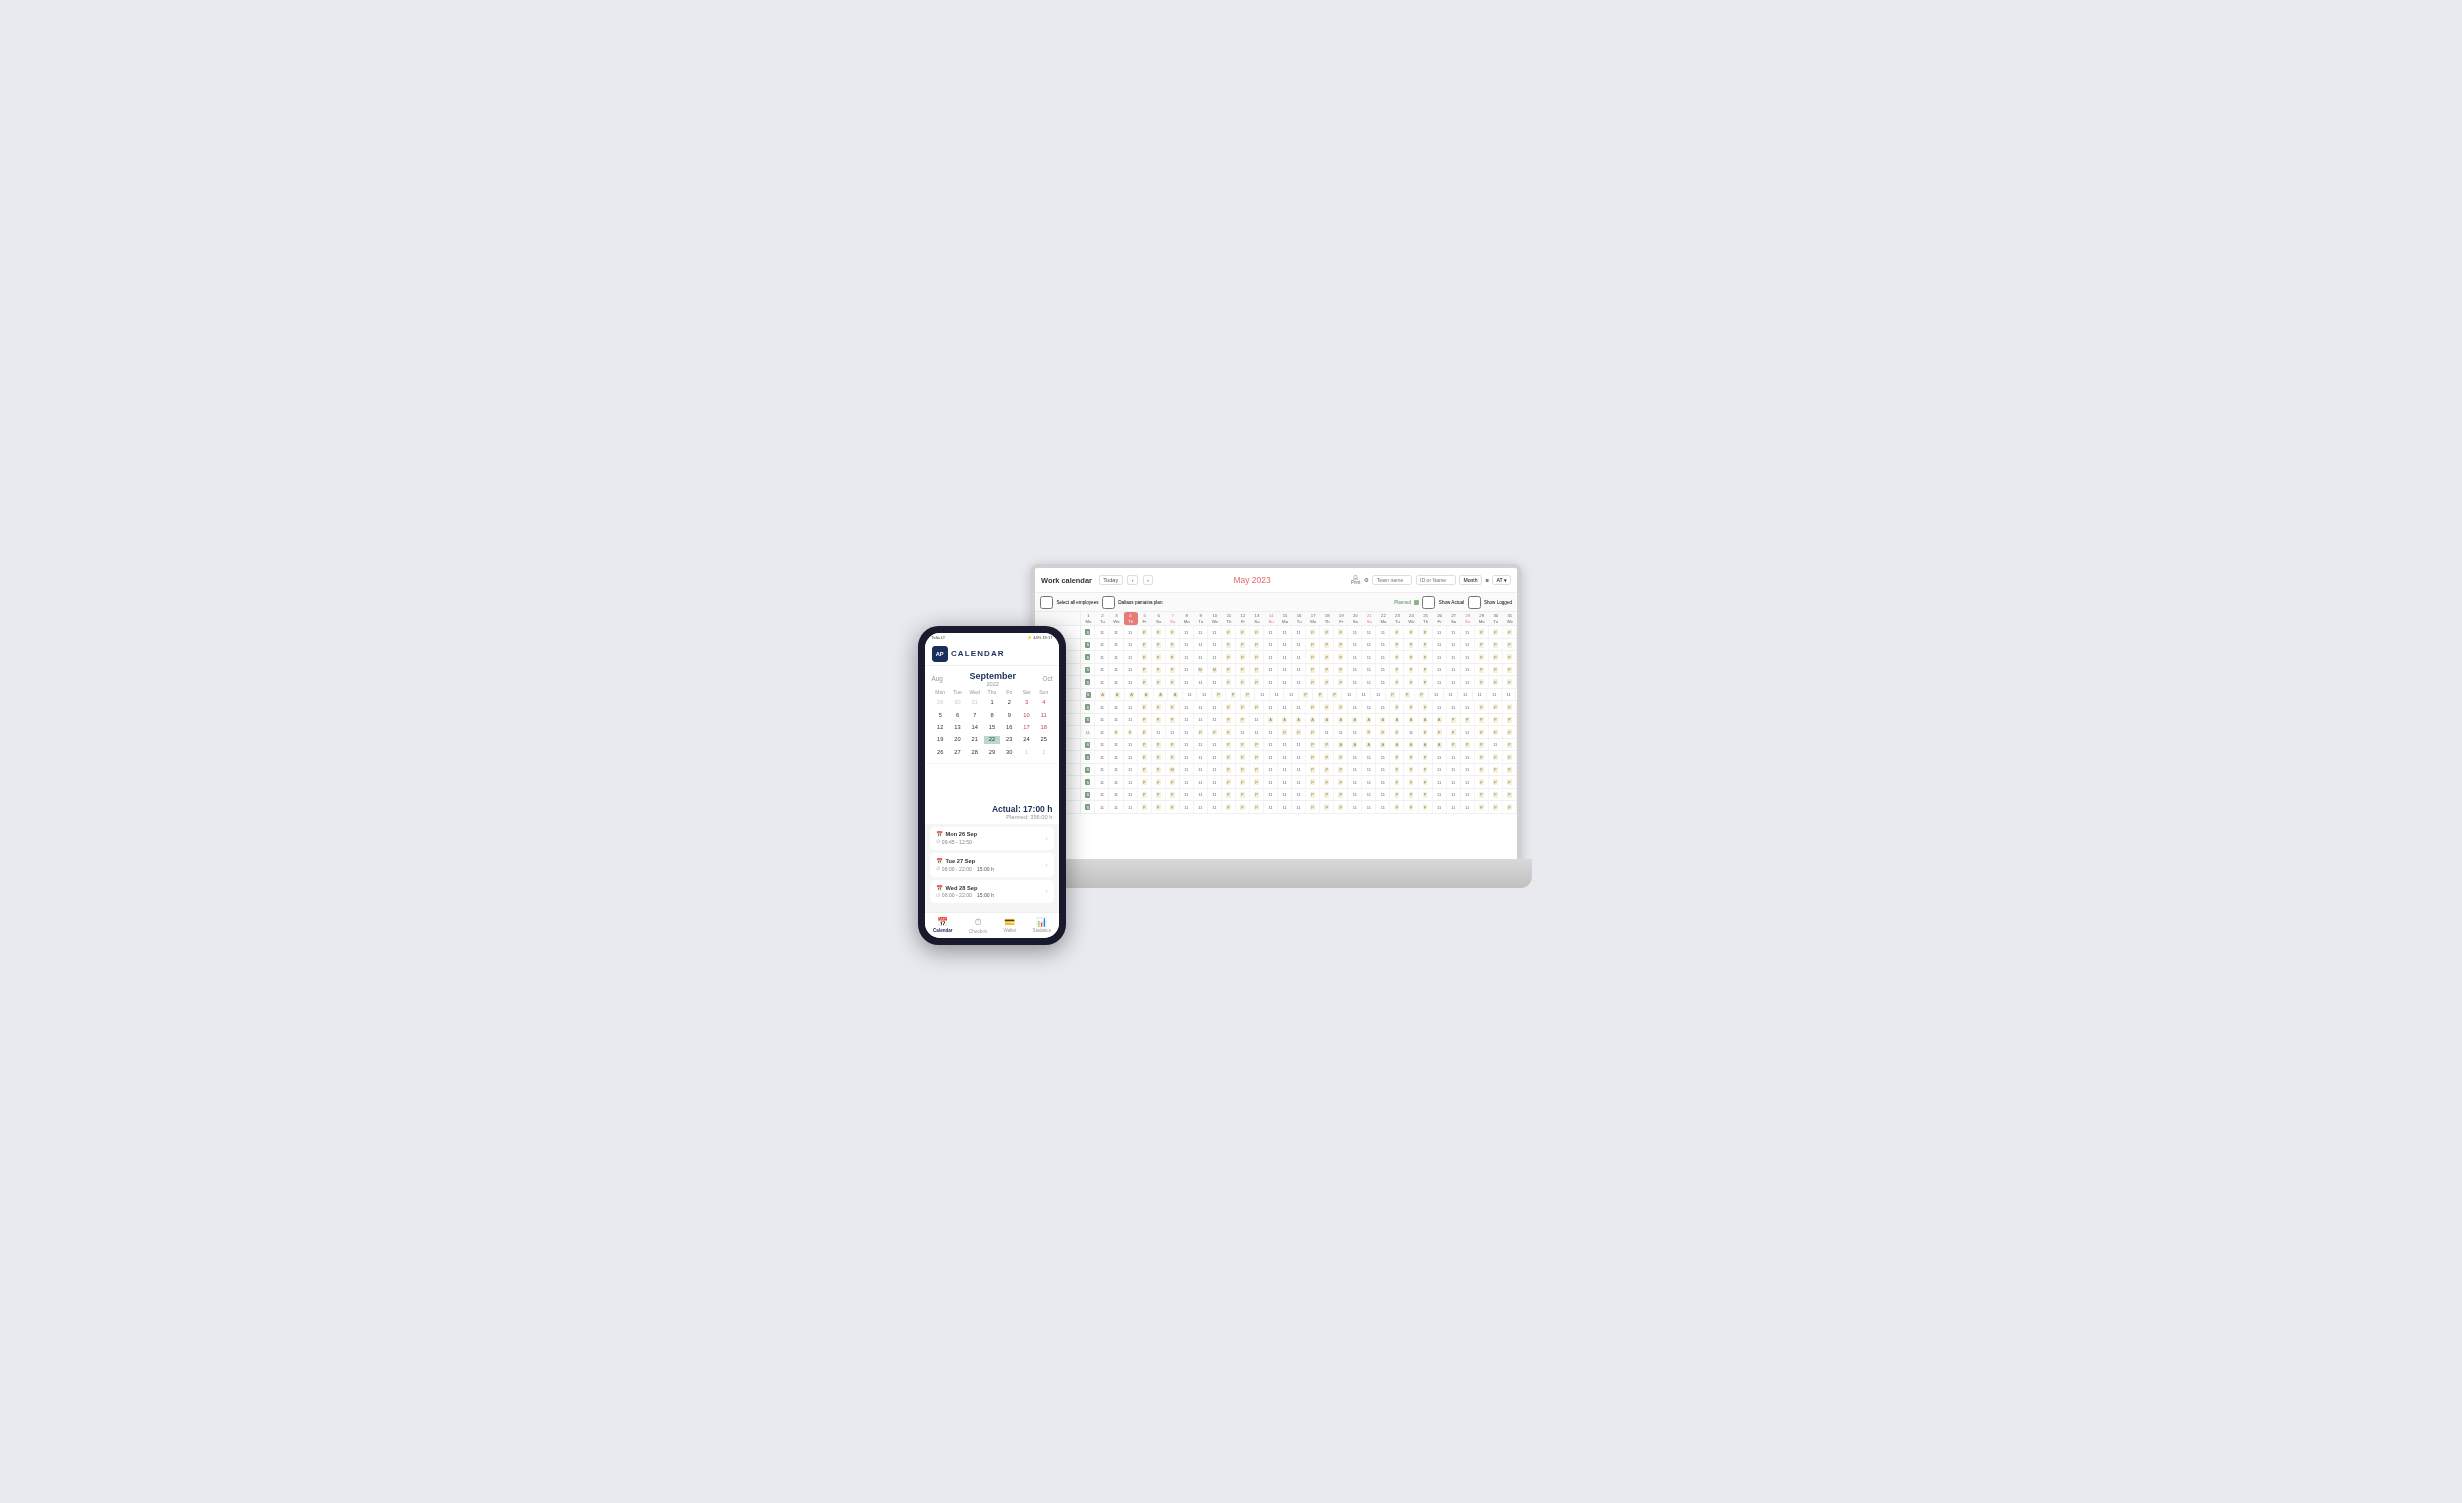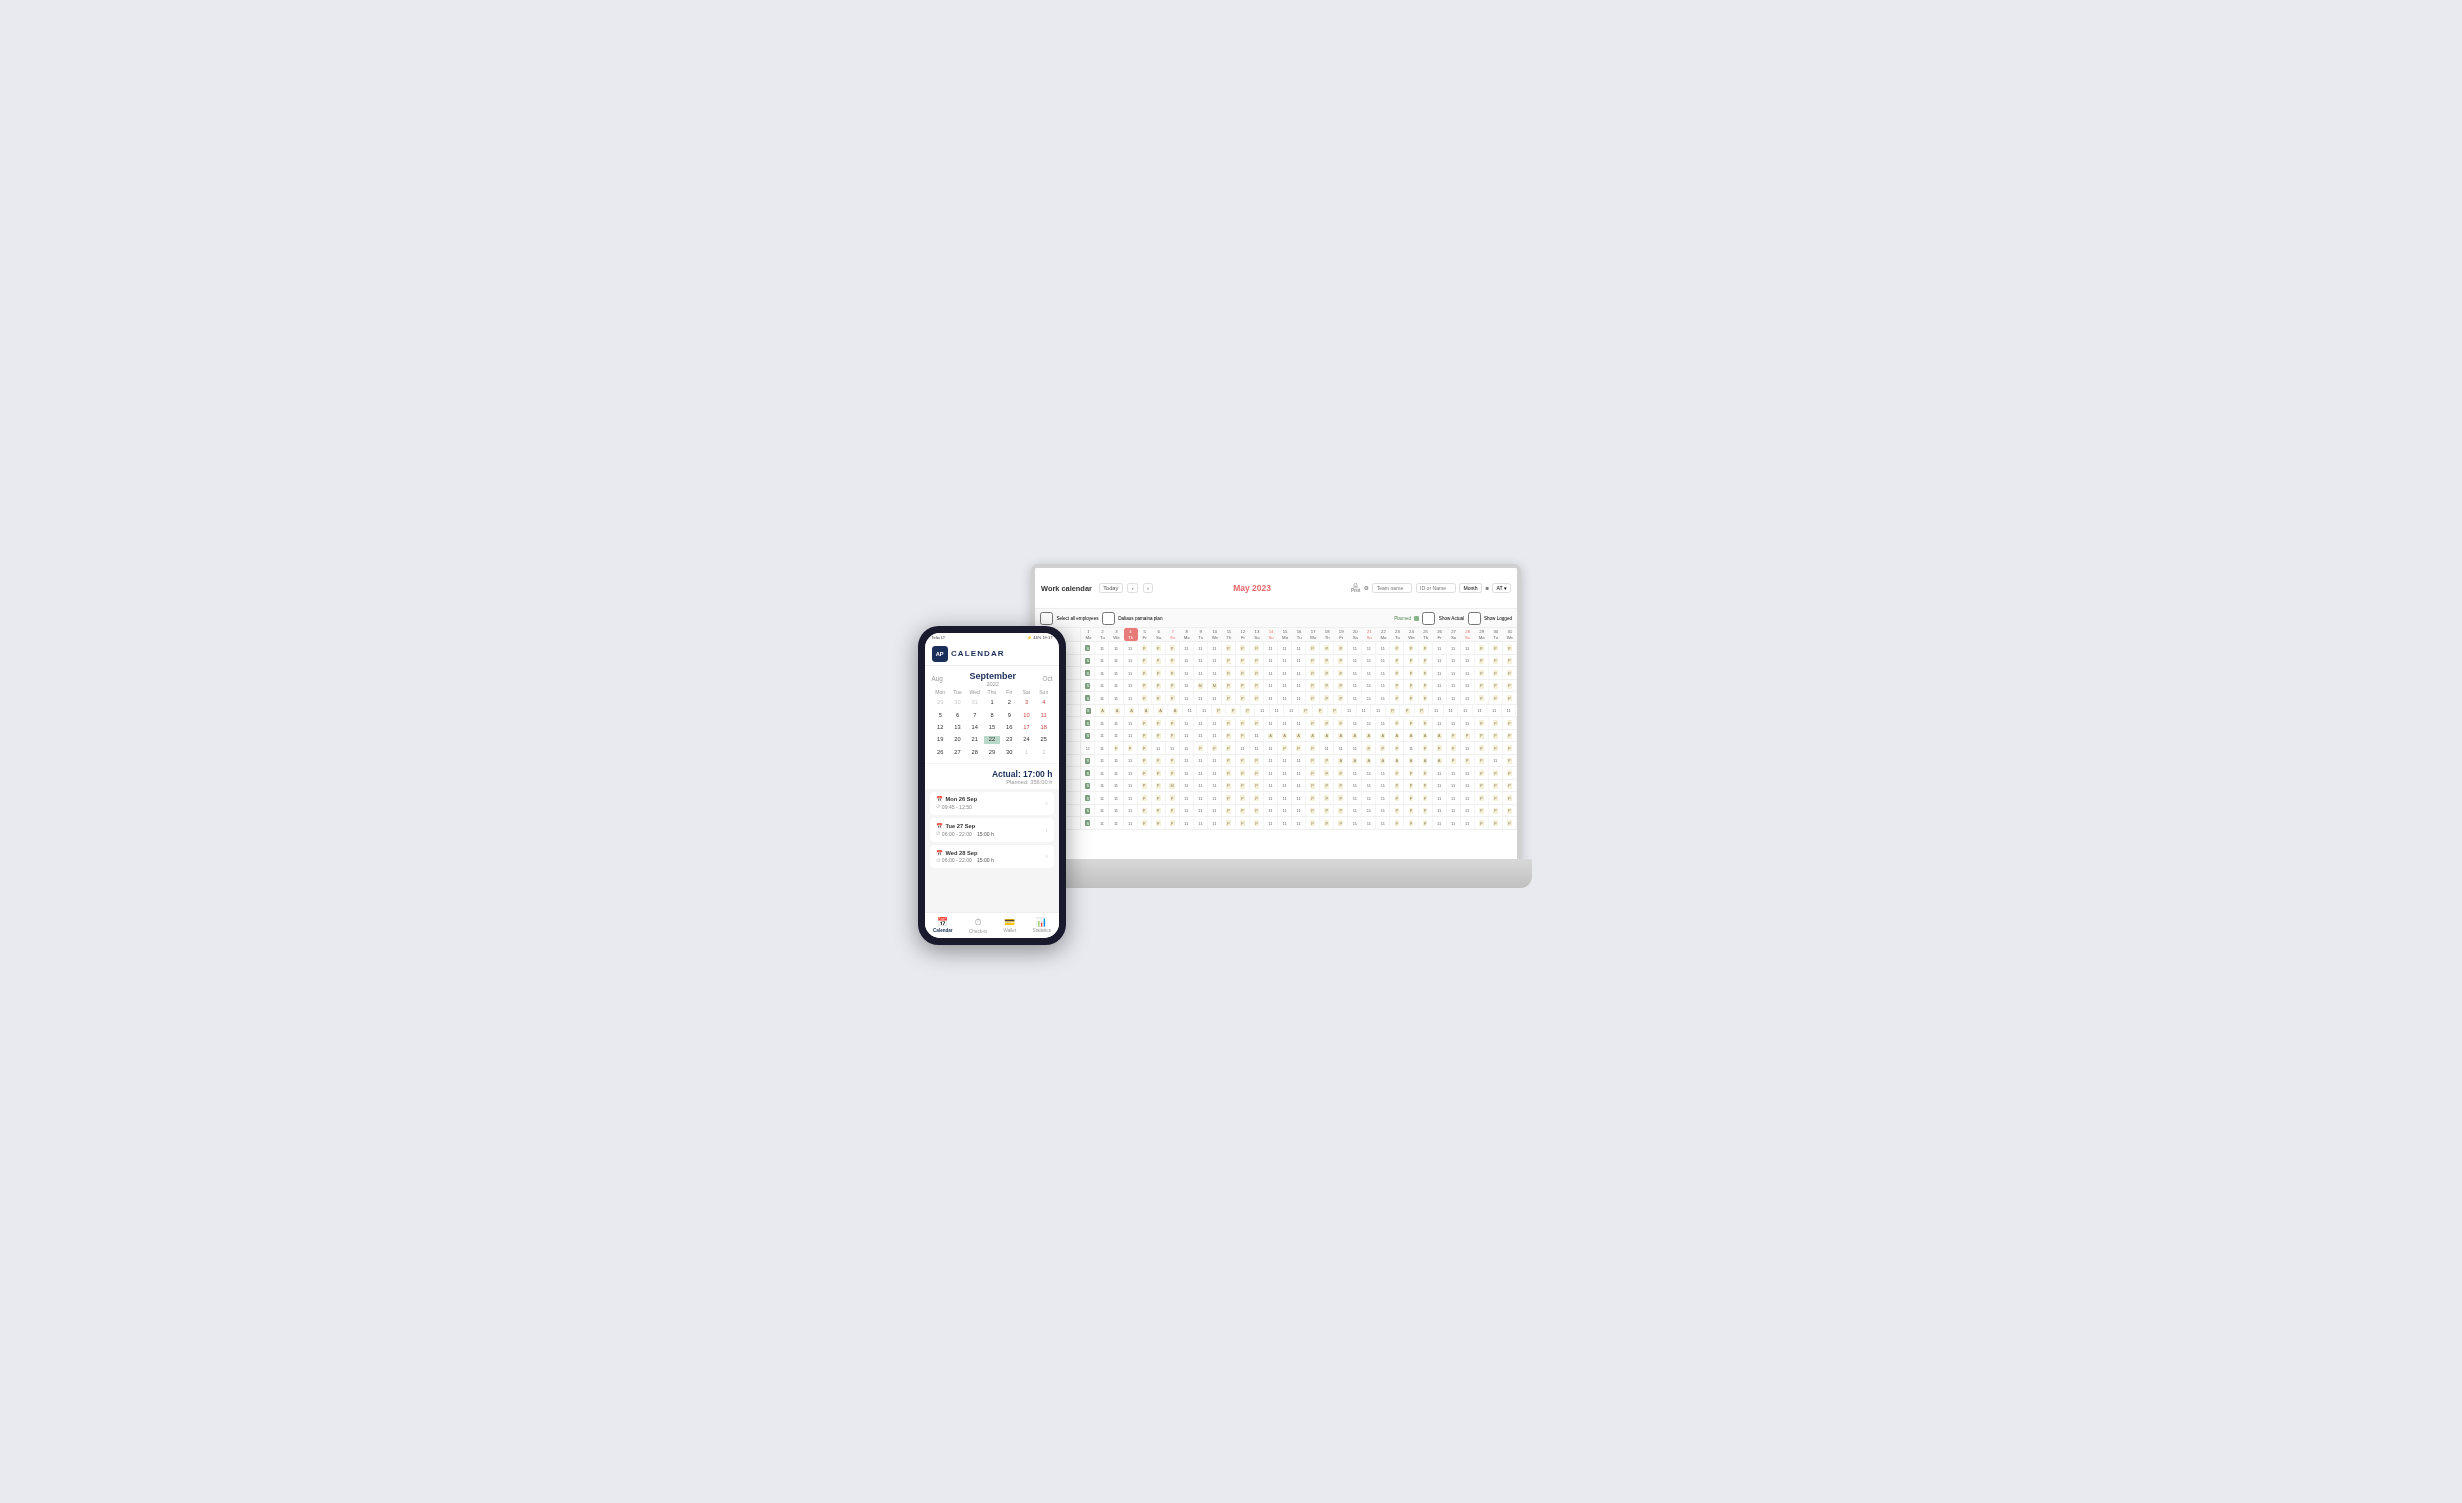--- a/index.html
+++ b/index.html
@@ -98,23 +98,23 @@
       border: 0.6px solid #ddd;
       border-radius: 2.3px;
       padding: 1.1px 3.4px;
       cursor: pointer;
       font-size: 5.7px;
       color: #555;
     }
 
     .wc-month-title {
       font-size: 8.5px;
-      font-weight: 700;
+      font-weight: 400;
       color: #e8696b;
-      margin: 12px auto;
+      margin: 4px auto;
     }
 
     .wc-toolbar-right {
       display: flex;
       align-items: center;
       gap: 3.4px;
     }
 
     .wc-print {
       display: flex;
@@ -383,20 +383,21 @@
       background: #fff;
       padding: 4.6px 6.8px;
       margin-top: 1.1px;
       text-align: right;
     }
 
     .phone-actual-value {
       font-size: 8.5px;
       font-weight: 700;
       color: #1a2e5a;
+      margin-top: 35px;
     }
 
     .phone-planned-value {
       font-size: 5.7px;
       color: #999;
     }
 
     .phone-events-section {
       flex: 1;
       overflow-y: auto;

